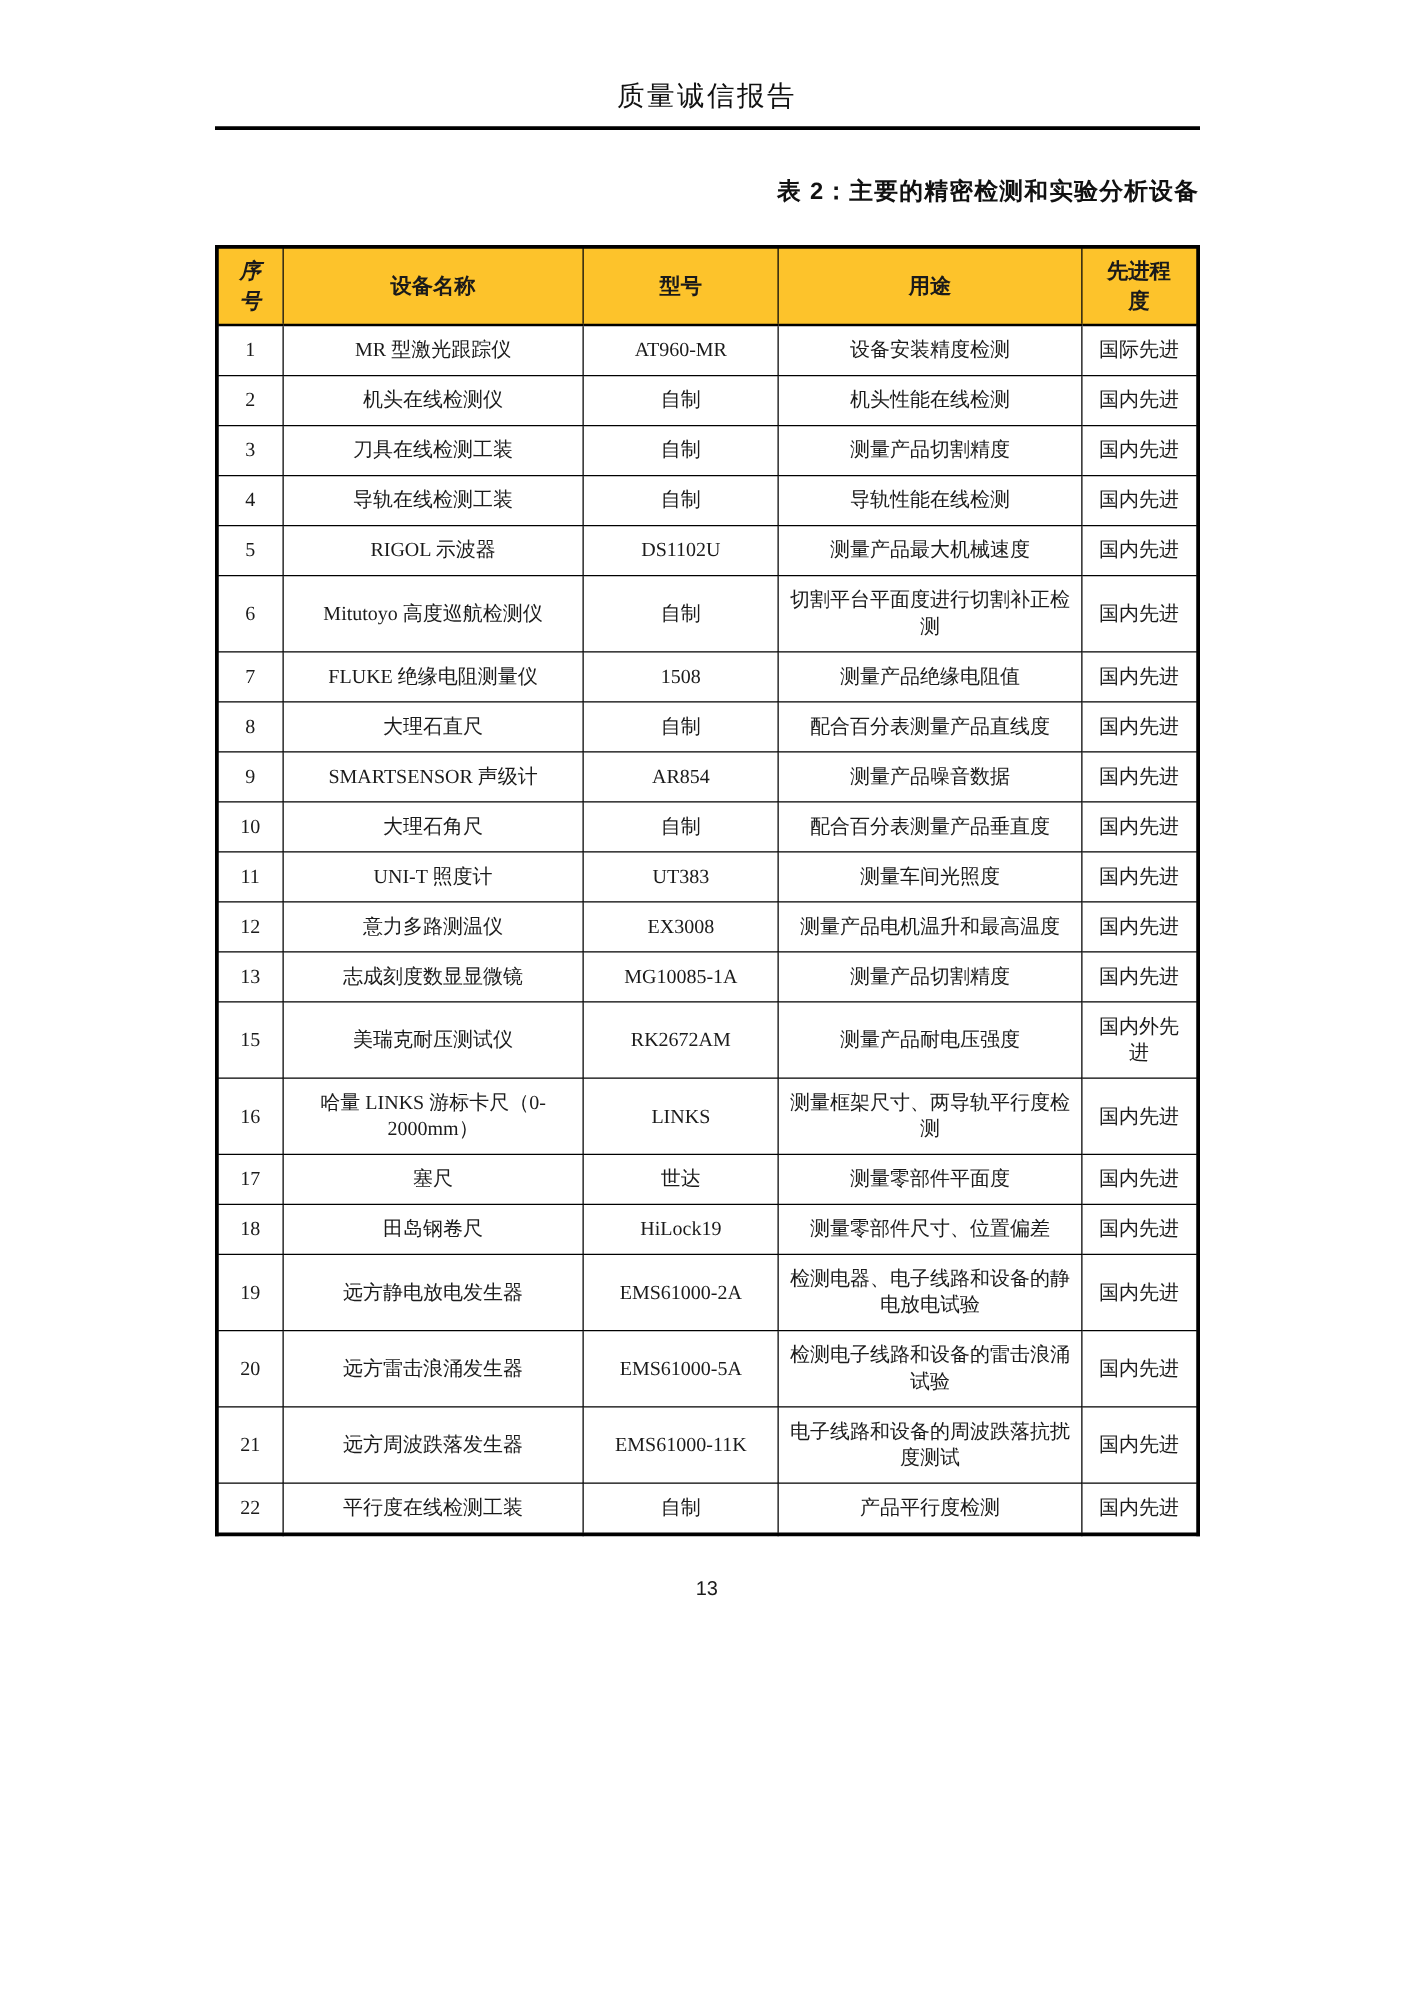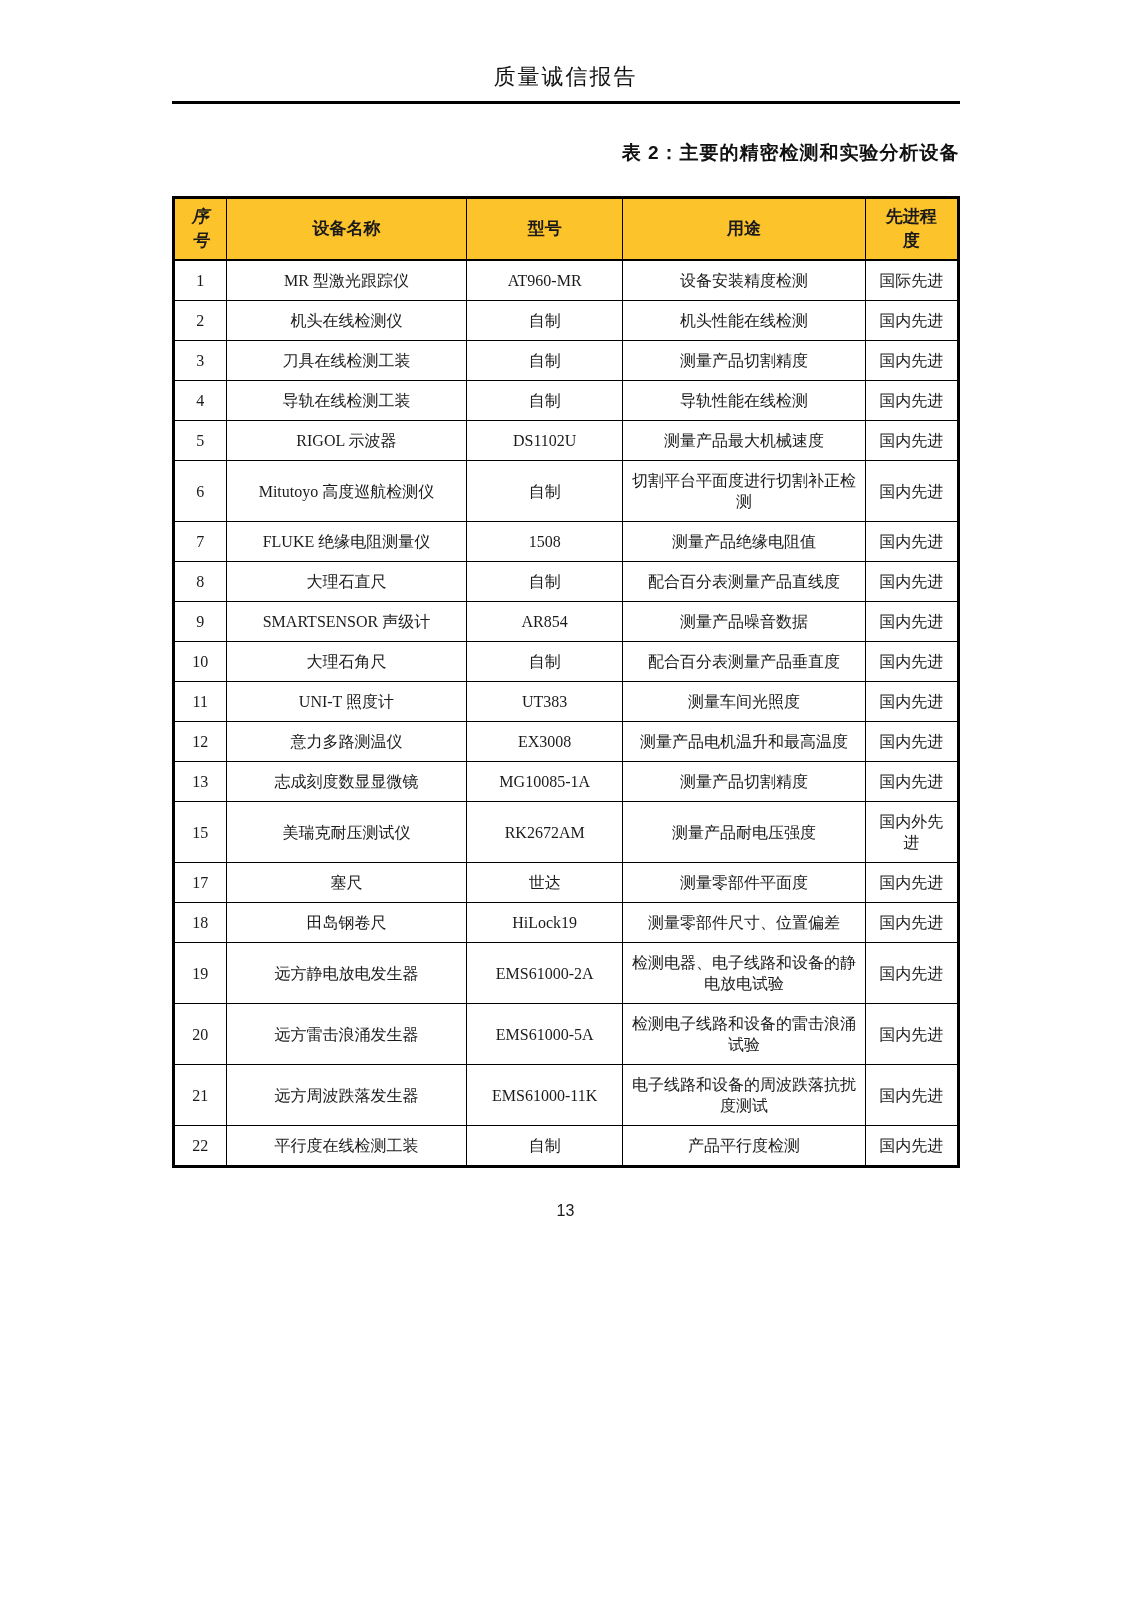--- a/index.html
+++ b/index.html
@@ -207,20 +207,27 @@
             <td>国内先进</td>
           </tr>
           <tr>
             <td>15</td>
             <td>美瑞克耐压测试仪</td>
             <td>RK2672AM</td>
             <td>测量产品耐电压强度</td>
             <td>国内外先进</td>
           </tr>
           <tr>
+            <td>16</td>
+            <td>哈量 LINKS 游标卡尺（0-2000mm）</td>
+            <td>LINKS</td>
+            <td>测量框架尺寸、两导轨平行度检测</td>
+            <td>国内先进</td>
+          </tr>
+          <tr>
             <td>17</td>
             <td>塞尺</td>
             <td>世达</td>
             <td>测量零部件平面度</td>
             <td>国内先进</td>
           </tr>
           <tr>
             <td>18</td>
             <td>田岛钢卷尺</td>
             <td>HiLock19</td>

